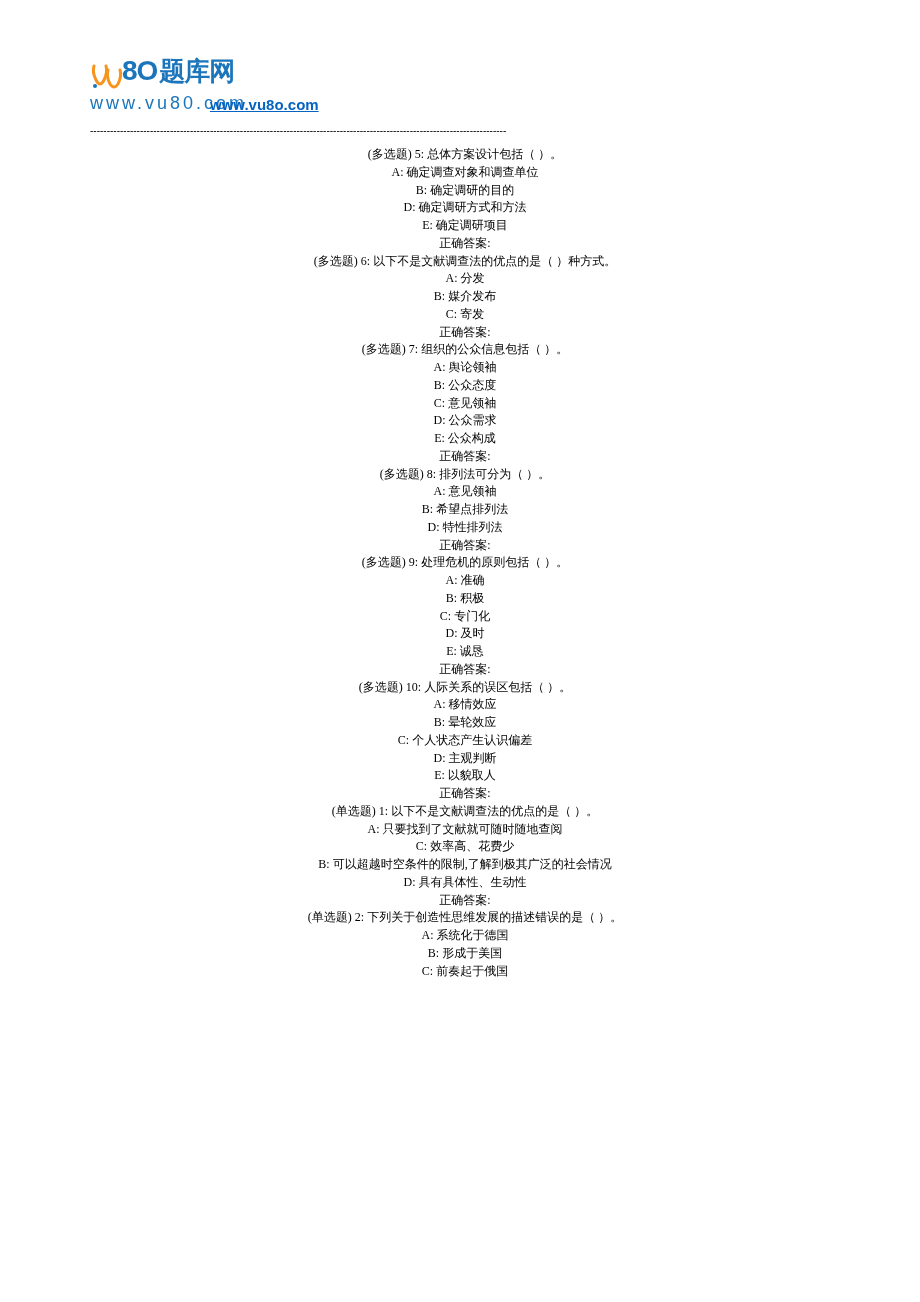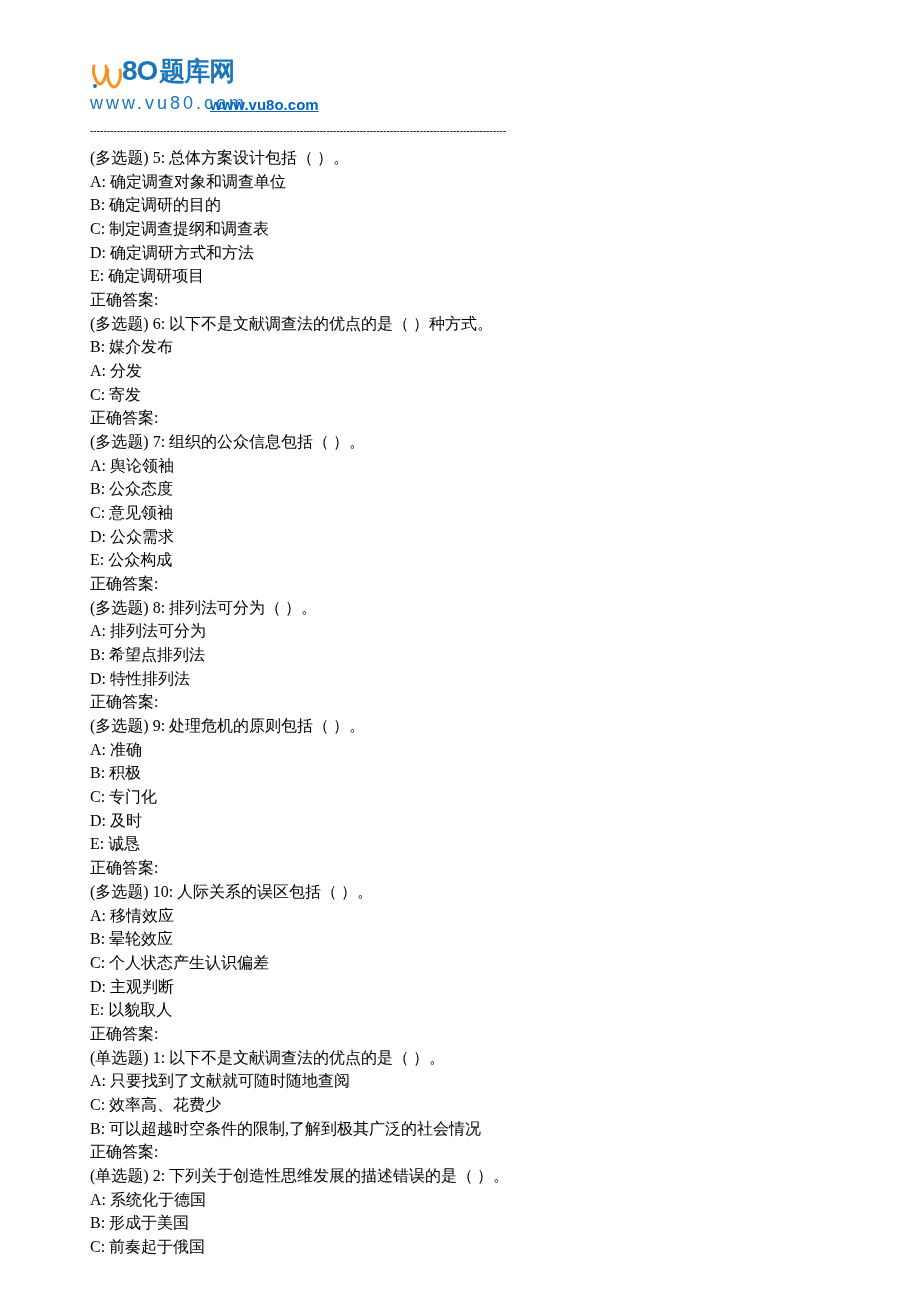--- a/index.html
+++ b/index.html
@@ -57,23 +57,24 @@
     .divider {
       font-family: Arial, sans-serif;
       font-size: 10px;
       color: #000;
       white-space: nowrap;
       overflow: hidden;
       margin: 6px 0 2px 0;
       letter-spacing: 0px;
     }
     .content-line {
-      font-size: 16px;
+      font-size: 12px;
       line-height: 1.48;
       white-space: nowrap;
+      text-align: center;
     }
   </style>
 </head>
 <body>
 
 <div class="header">
   <div class="logo-row">
     <span class="logo-text">
       <svg width="34" height="30" viewBox="0 0 34 30" style="vertical-align:bottom;margin-right:-2px">
         <path d="M 4 4 Q 2 10 6 18 Q 10 26 14 18 Q 18 10 16 4" stroke="#f7941d" stroke-width="3" fill="none" stroke-linecap="round"></path>
@@ -86,38 +87,37 @@
   <div class="link-row">
     <a class="link">www.vu8o.com</a>
   </div>
   <div class="divider">-----------------------------------------------------------------------------------------------------------------------------</div>
 </div>
 
 <div id="questions-container">
     <div class="content-line">(多选题) 5: 总体方案设计包括（ ）。</div>
     <div class="content-line">A: 确定调查对象和调查单位</div>
     <div class="content-line">B: 确定调研的目的</div>
-    <div class="content-line">C: 制定调查提纲和调查表</div>
     <div class="content-line">D: 确定调研方式和方法</div>
     <div class="content-line">E: 确定调研项目</div>
     <div class="content-line">正确答案:</div>
     <div class="content-line">(多选题) 6: 以下不是文献调查法的优点的是（ ）种方式。</div>
+    <div class="content-line">A: 分发</div>
     <div class="content-line">B: 媒介发布</div>
-    <div class="content-line">A: 分发</div>
     <div class="content-line">C: 寄发</div>
     <div class="content-line">正确答案:</div>
     <div class="content-line">(多选题) 7: 组织的公众信息包括（ ）。</div>
     <div class="content-line">A: 舆论领袖</div>
     <div class="content-line">B: 公众态度</div>
     <div class="content-line">C: 意见领袖</div>
     <div class="content-line">D: 公众需求</div>
     <div class="content-line">E: 公众构成</div>
     <div class="content-line">正确答案:</div>
     <div class="content-line">(多选题) 8: 排列法可分为（ ）。</div>
-    <div class="content-line">A: 排列法可分为</div>
+    <div class="content-line">A: 意见领袖</div>
     <div class="content-line">B: 希望点排列法</div>
     <div class="content-line">D: 特性排列法</div>
     <div class="content-line">正确答案:</div>
     <div class="content-line">(多选题) 9: 处理危机的原则包括（ ）。</div>
     <div class="content-line">A: 准确</div>
     <div class="content-line">B: 积极</div>
     <div class="content-line">C: 专门化</div>
     <div class="content-line">D: 及时</div>
     <div class="content-line">E: 诚恳</div>
     <div class="content-line">正确答案:</div>
@@ -125,18 +125,19 @@
     <div class="content-line">A: 移情效应</div>
     <div class="content-line">B: 晕轮效应</div>
     <div class="content-line">C: 个人状态产生认识偏差</div>
     <div class="content-line">D: 主观判断</div>
     <div class="content-line">E: 以貌取人</div>
     <div class="content-line">正确答案:</div>
     <div class="content-line">(单选题) 1: 以下不是文献调查法的优点的是（ ）。</div>
     <div class="content-line">A: 只要找到了文献就可随时随地查阅</div>
     <div class="content-line">C: 效率高、花费少</div>
     <div class="content-line">B: 可以超越时空条件的限制,了解到极其广泛的社会情况</div>
+    <div class="content-line">D: 具有具体性、生动性</div>
     <div class="content-line">正确答案:</div>
     <div class="content-line">(单选题) 2: 下列关于创造性思维发展的描述错误的是（ ）。</div>
     <div class="content-line">A: 系统化于德国</div>
     <div class="content-line">B: 形成于美国</div>
     <div class="content-line">C: 前奏起于俄国</div>
   </div>
 
 </body></html>

